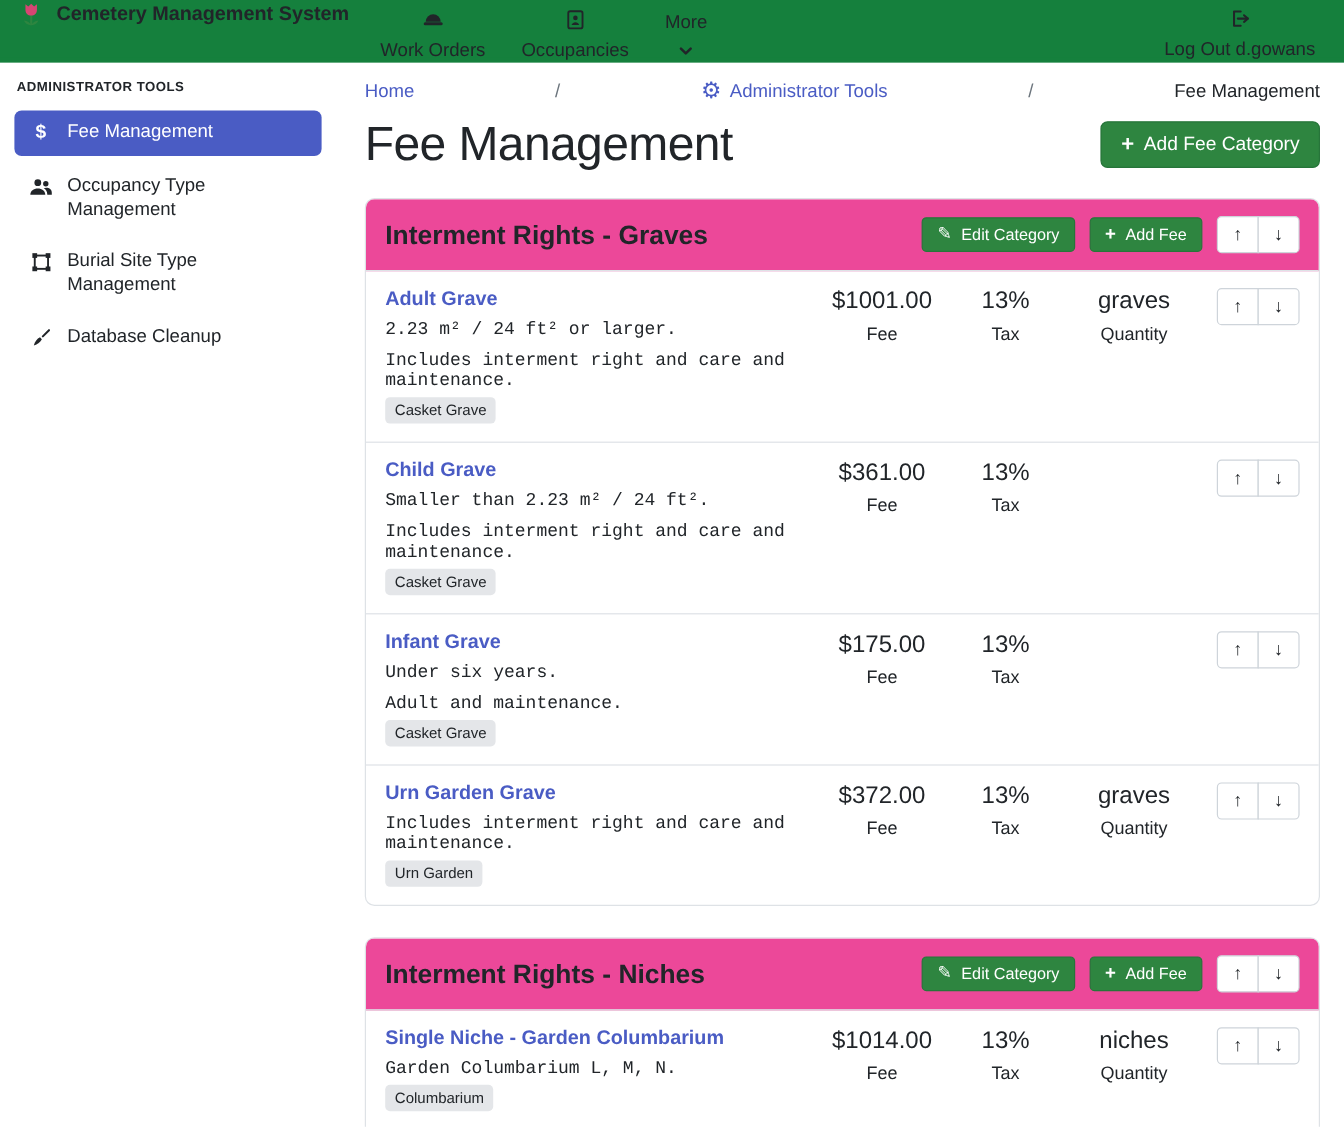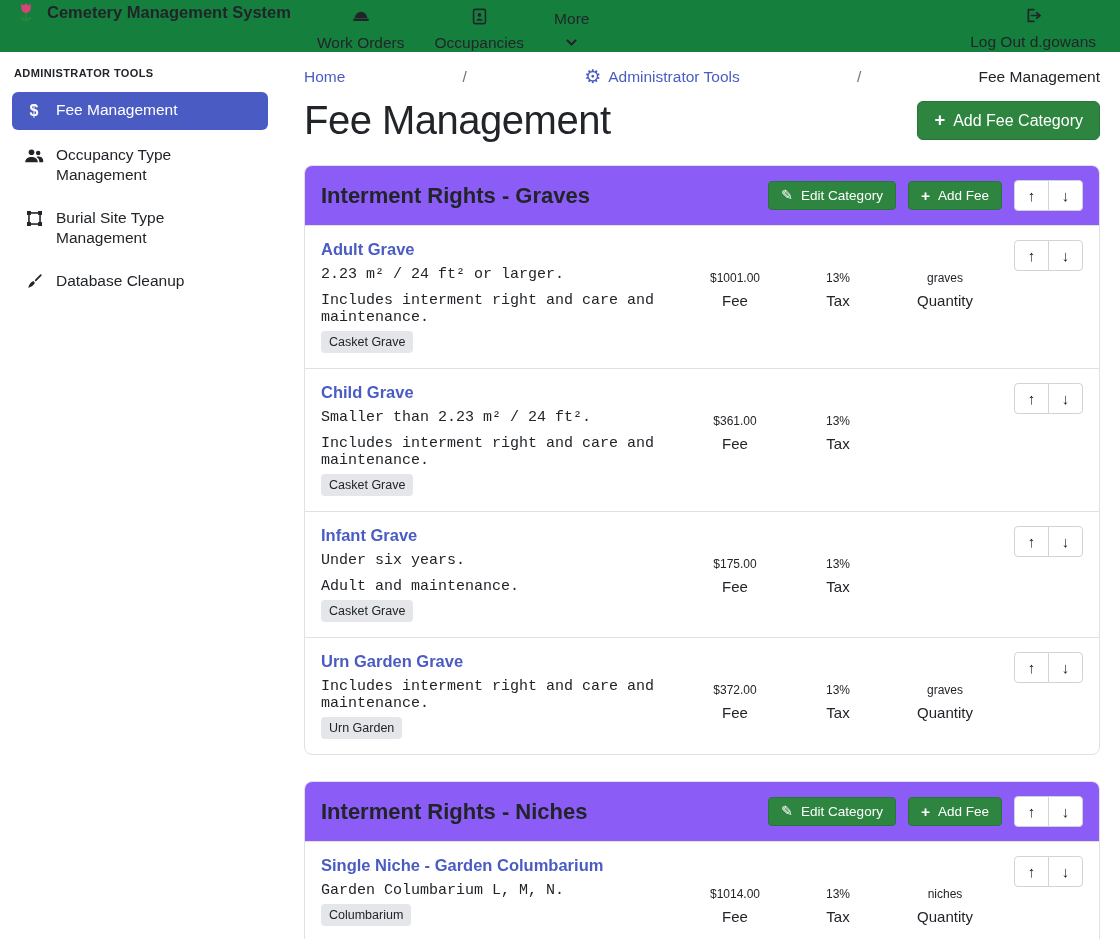--- a/index.html
+++ b/index.html
@@ -37,39 +37,39 @@
 
   .btn { cursor:pointer; font-family:inherit; }
   .btn-success { background:#2e8540; color:#fff; border:1px solid #27753a; border-radius:6px; display:inline-flex; align-items:center; gap:8px; }
   .btn-lg { font-size:16px; padding:9px 16px; }
   .btn-sm { font-size:13.5px; padding:6px 12px; border-radius:4px; }
   .plus-glyph { font-weight:700; font-size:1.15em; line-height:1; }
   .pencil-glyph { font-size:1.05em; line-height:1; }
 
   
   .card { border:1px solid #dee2e6; border-radius:8px; margin-bottom:26px; background:#fff; overflow:hidden; }
-  .card-header { display:flex; align-items:center; justify-content:space-between; background:#8b5cf6; padding:14px 16px; border-bottom:1px solid #dee2e6; }
+  .card-header { display:flex; align-items:center; justify-content:space-between; background:#ec4899; padding:14px 16px; border-bottom:1px solid #dee2e6; }
   .card-title { font-size:22px; font-weight:600; }
   .header-actions { display:flex; align-items:center; gap:12px; }
 
   .arrow-group { display:inline-flex; }
   .arrow-btn { width:35px; height:31px; background:#fff; border:1px solid #ced4da; color:#212529; font-size:15px; font-weight:700; display:flex; align-items:center; justify-content:center; padding:0; cursor:pointer; }
   .arrow-btn.up { border-radius:4px 0 0 4px; }
   .arrow-btn.down { border-radius:0 4px 4px 0; margin-left:-1px; }
 
   .fee-row { display:flex; align-items:flex-start; padding:14px 16px 15px; border-bottom:1px solid #dee2e6; }
   .fee-row:last-child { border-bottom:none; }
   .fee-info { flex:1; min-width:0; padding-right:10px; }
   .fee-name { color:#4a5cc4; font-size:16.5px; font-weight:700; margin-bottom:7px; cursor:pointer; }
   .fee-desc { font-size:15px; margin:3px 0;font-family:Liberation Mono, monospace; }
   .fee-desc.gap { margin-top:9px; }
   .badge { display:inline-block; background:#e4e6e9; color:#212529; border-radius:4px; padding:4px 8px; font-size:12.5px; margin-top:2px; }
 
   .col { text-align:center; }
-  .col .val { font-size:12px;margin-top:31px; }
+  .col .val { font-size:20px; }
   .col .lab { margin-top:7px; font-size:15px; }
   .col-fee { width:110px; }
   .col-tax { width:96px; }
   .col-qty { width:118px; }
   .row-arrows { margin-left:10px; }
 </style>
 </head>
 <body>
 
 <nav class="navbar">

